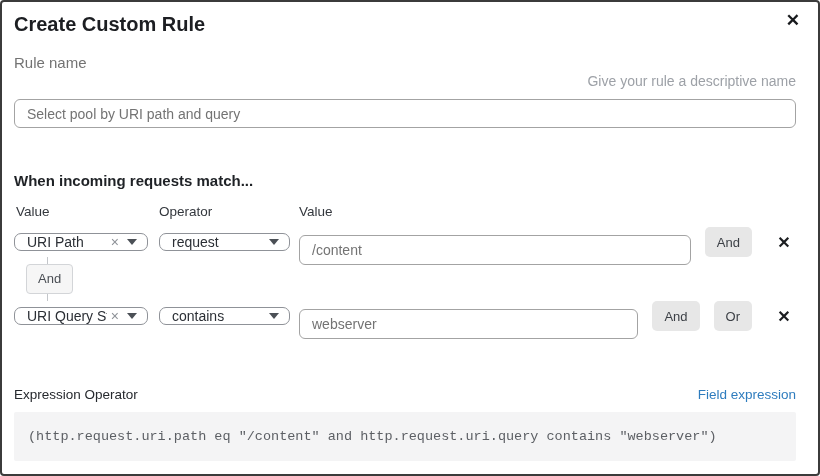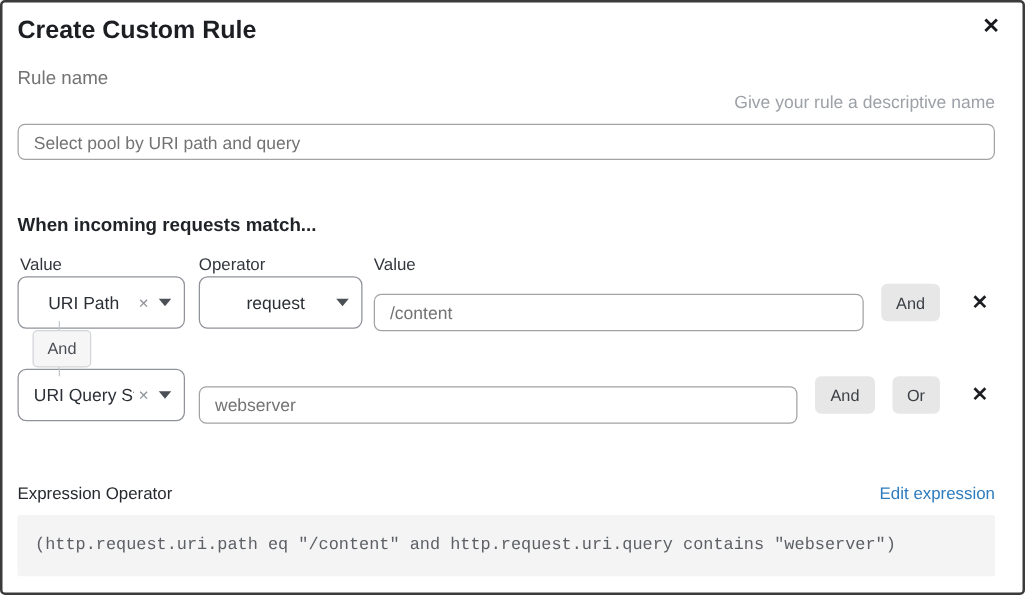--- a/index.html
+++ b/index.html
@@ -84,27 +84,26 @@
   .col-labels .c-val   { flex: 1; }
   .builder-row {
     display: flex;
     align-items: center;
     margin-top: 8px;
     height: 30px;
   }
   .dropdown {
     display: flex;
     align-items: center;
-    height: 42px;
+    height: 18px;
     border: 1px solid #8f9298;
     border-radius: 7px;
     background: #fff;
     padding: 0 10px 0 12px;
     cursor: pointer;
-    text-align: center;
   }
   .dropdown.field-dd { width: 134px; margin-right: 11px; }
   .dropdown.op-dd    { width: 131px; margin-right: 9px; }
   .dd-text {
     flex: 1;
     font-size: 14px;
     color: #2b2f35;
     white-space: nowrap;
     overflow: hidden;
   }
@@ -242,25 +241,29 @@
     <div class="connector-line"></div>
     <div class="connector-badge">And</div>
   </div>
 
   <div class="builder-row" style="margin-top:0;">
     <div class="dropdown field-dd">
       <span class="dd-text">URI Query St...</span>
       <span class="dd-clear">×</span>
       <span class="caret"></span>
     </div>
+    <div class="dropdown op-dd">
+      <span class="dd-text">contains</span>
+      <span class="caret"></span>
+    </div>
     <input class="text-input value-input" type="text" value="webserver" style="">
     <button class="logic-btn">And</button>
     <button class="logic-btn">Or</button>
     <button class="remove-btn">✕</button>
   </div>
 
   <div class="expr-head">
     <span class="expr-label">Expression Operator</span>
-    <a class="expr-link">Edit expression</a>
+    <a class="expr-link">Field expression</a>
   </div>
   <div class="expr-code">(http.request.uri.path eq "/content" and http.request.uri.query contains "webserver")</div>
 
 </div>
 
 </body></html>

